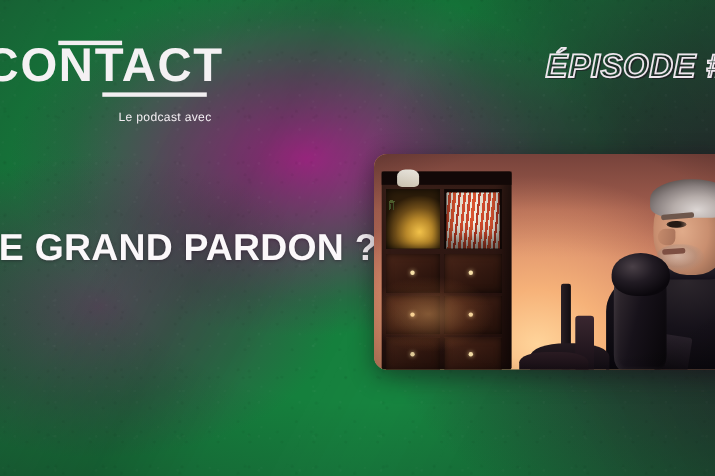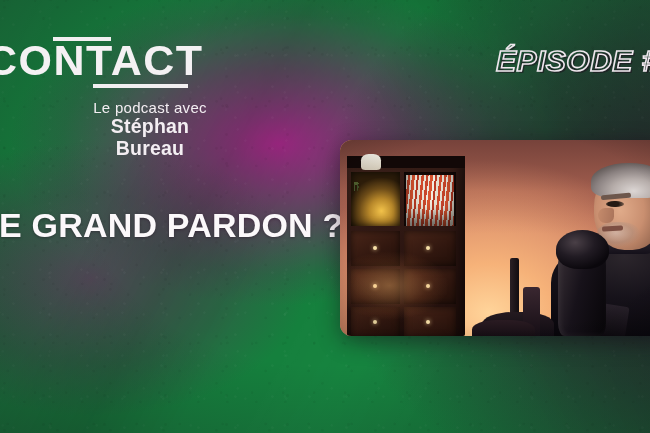--- a/index.html
+++ b/index.html
@@ -75,21 +75,21 @@
     font-weight:700; letter-spacing:1.5px;
     color:#f4f1f3;
     white-space:nowrap;
   }
 
   
   #tagline {
     position:absolute; left:0; top:100px; width:300px;
     text-align:center; color:#f3eef2;
   }
-  #tagline-pre  { font-size:15px; letter-spacing:.3px; line-height:15px; }
+  #tagline-pre  { font-size:11px; letter-spacing:.3px; line-height:15px; }
   #tagline-name {
     font-size:19.5px; font-weight:700; line-height:21.5px;
     letter-spacing:.2px; margin-top:1px;
   }
 
   
   #episode-title {
     position:absolute; left:-22px; top:206px;
     font-size:34px; font-weight:700; letter-spacing:.2px;
     color:#fbf8fa; white-space:nowrap;
@@ -276,24 +276,20 @@
   <div class="bg-layer bg-vignette"></div>
 
   <div id="brand">
     <div class="rule" id="rule-top"></div>
     <div class="rule" id="rule-bottom"></div>
     <div id="contact-word">CONTACT</div>
   </div>
 
   <div id="tagline">
     <div id="tagline-pre">Le podcast avec</div>
-    <div id="tagline-name">
-      <div>Stéphan</div>
-      <div>Bureau</div>
-    </div>
   </div>
 
   <div id="episode-title">LE GRAND PARDON ?</div>
 
   <div id="episode-number">ÉPISODE #8</div>
 
   <div id="thumb">
     <div class="t-layer t-wall"></div>
     <div class="t-layer t-wall-top"></div>
 

